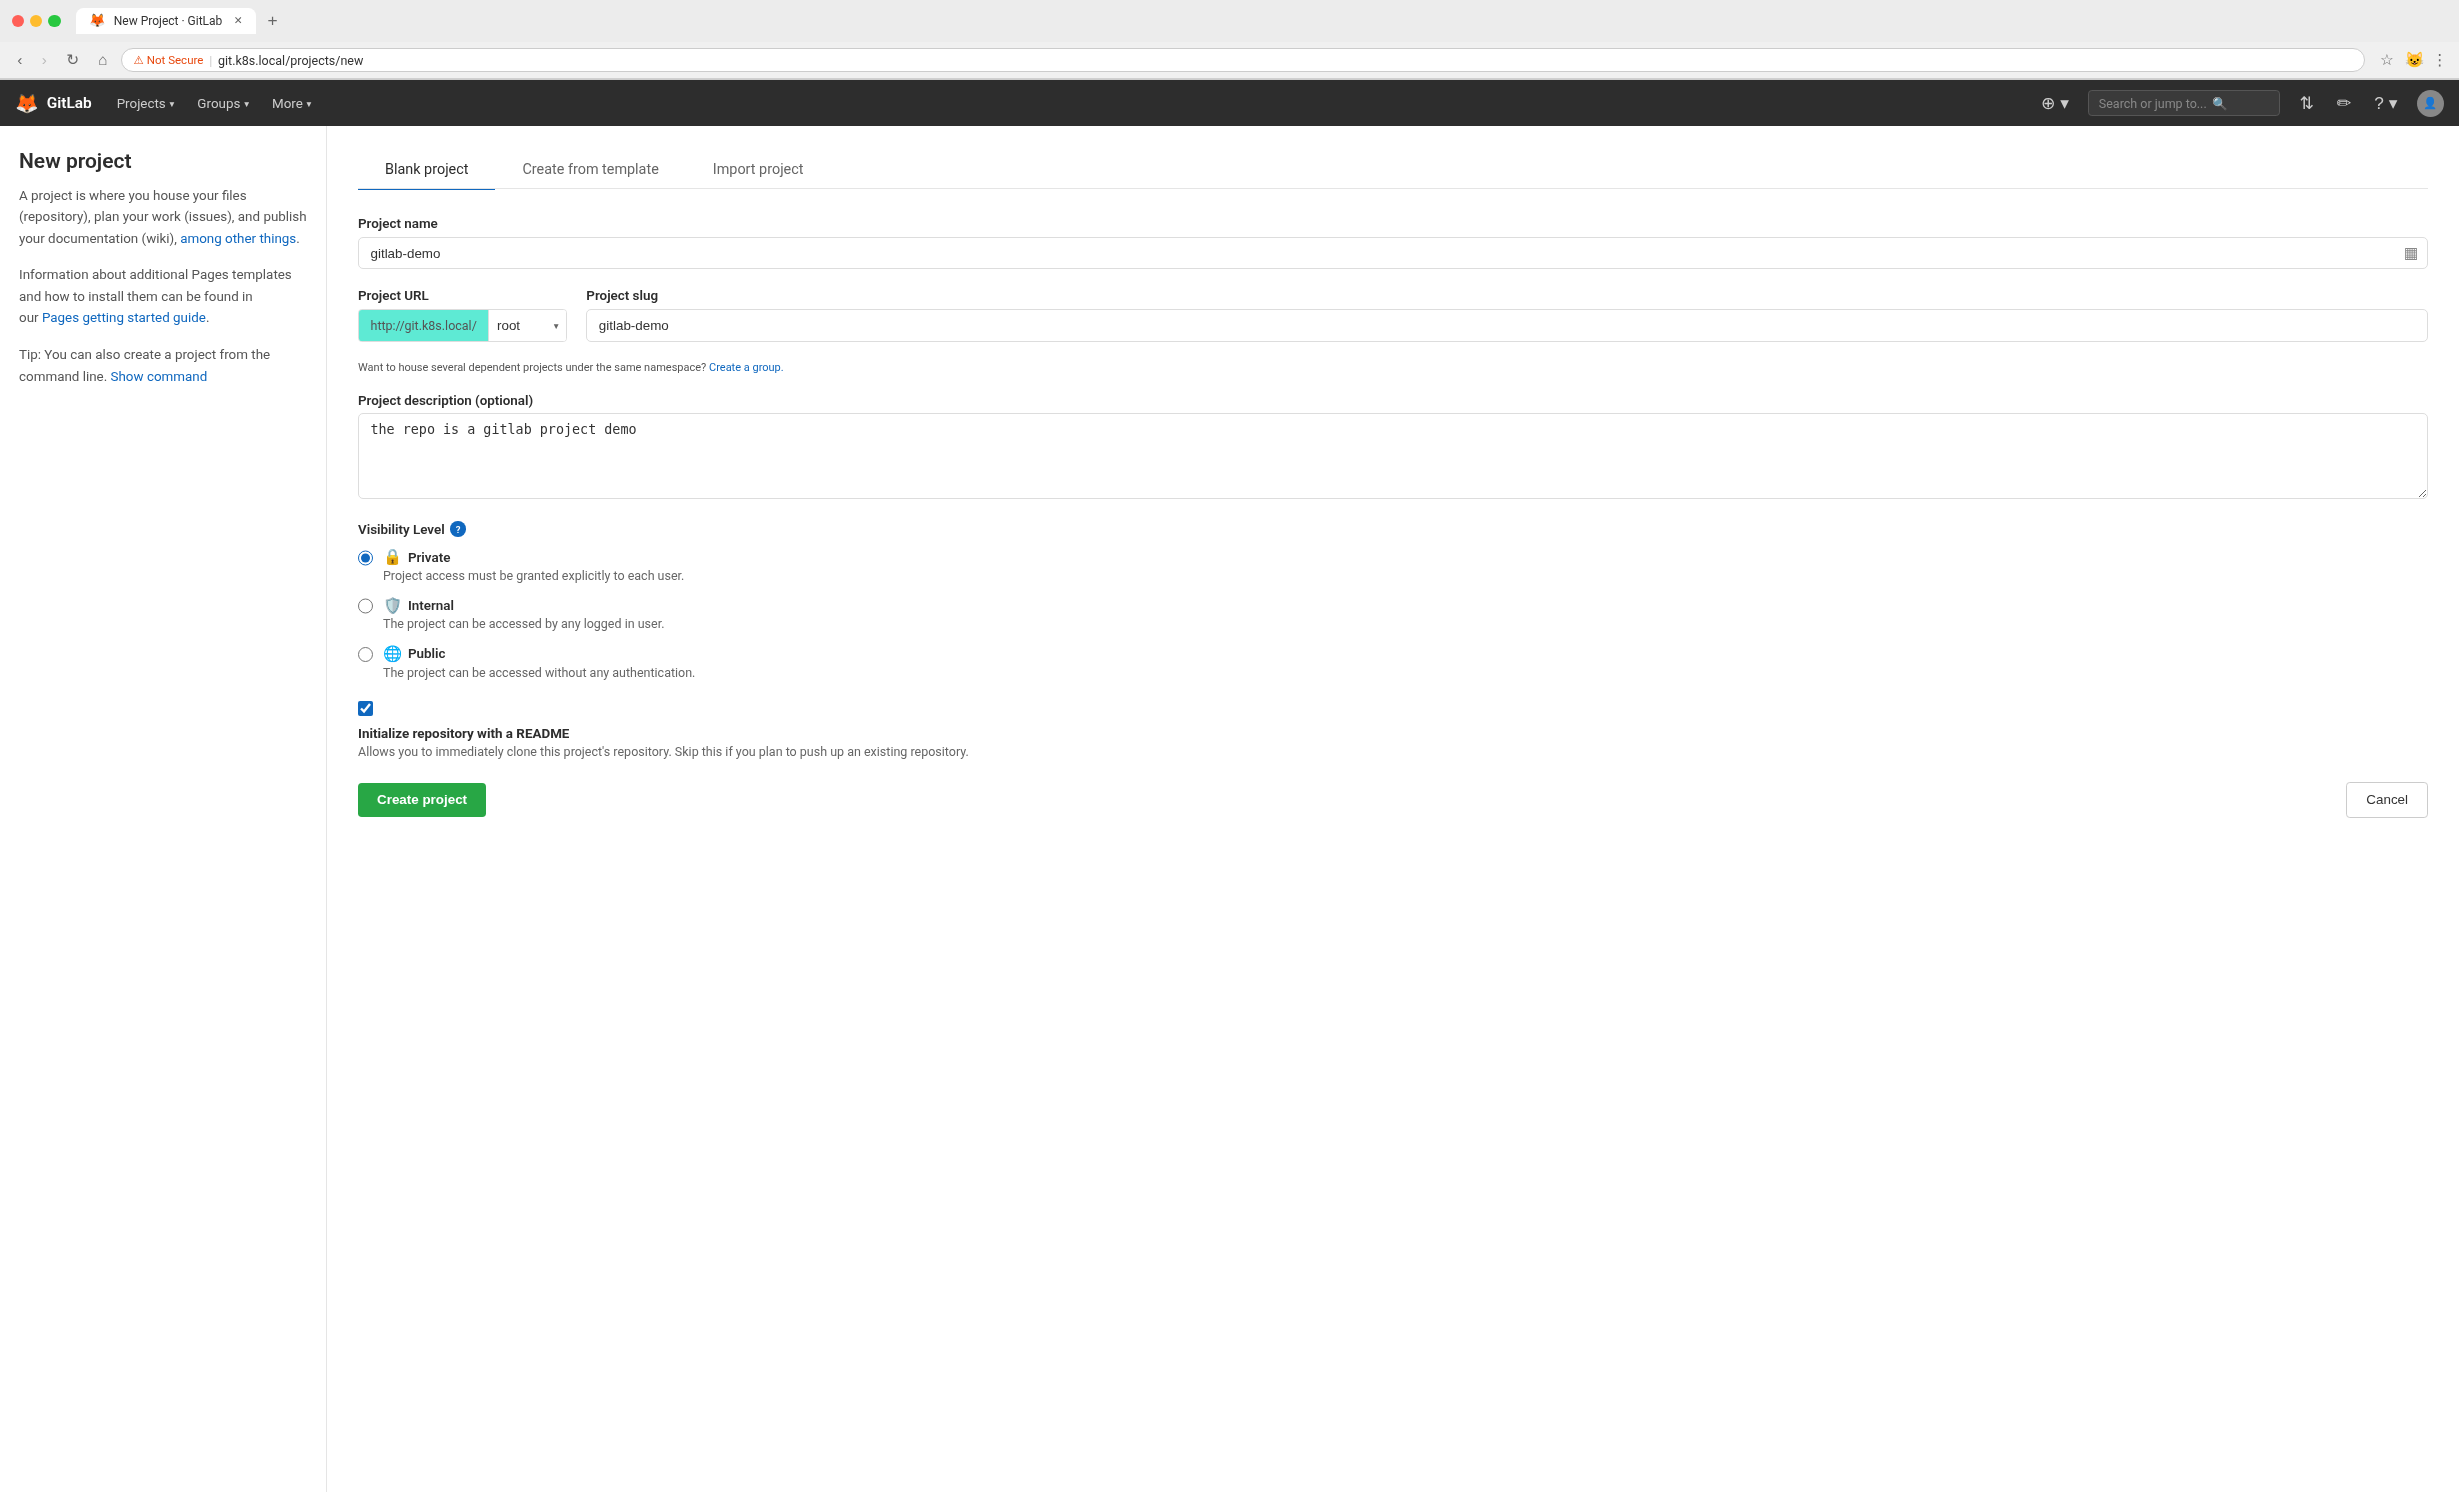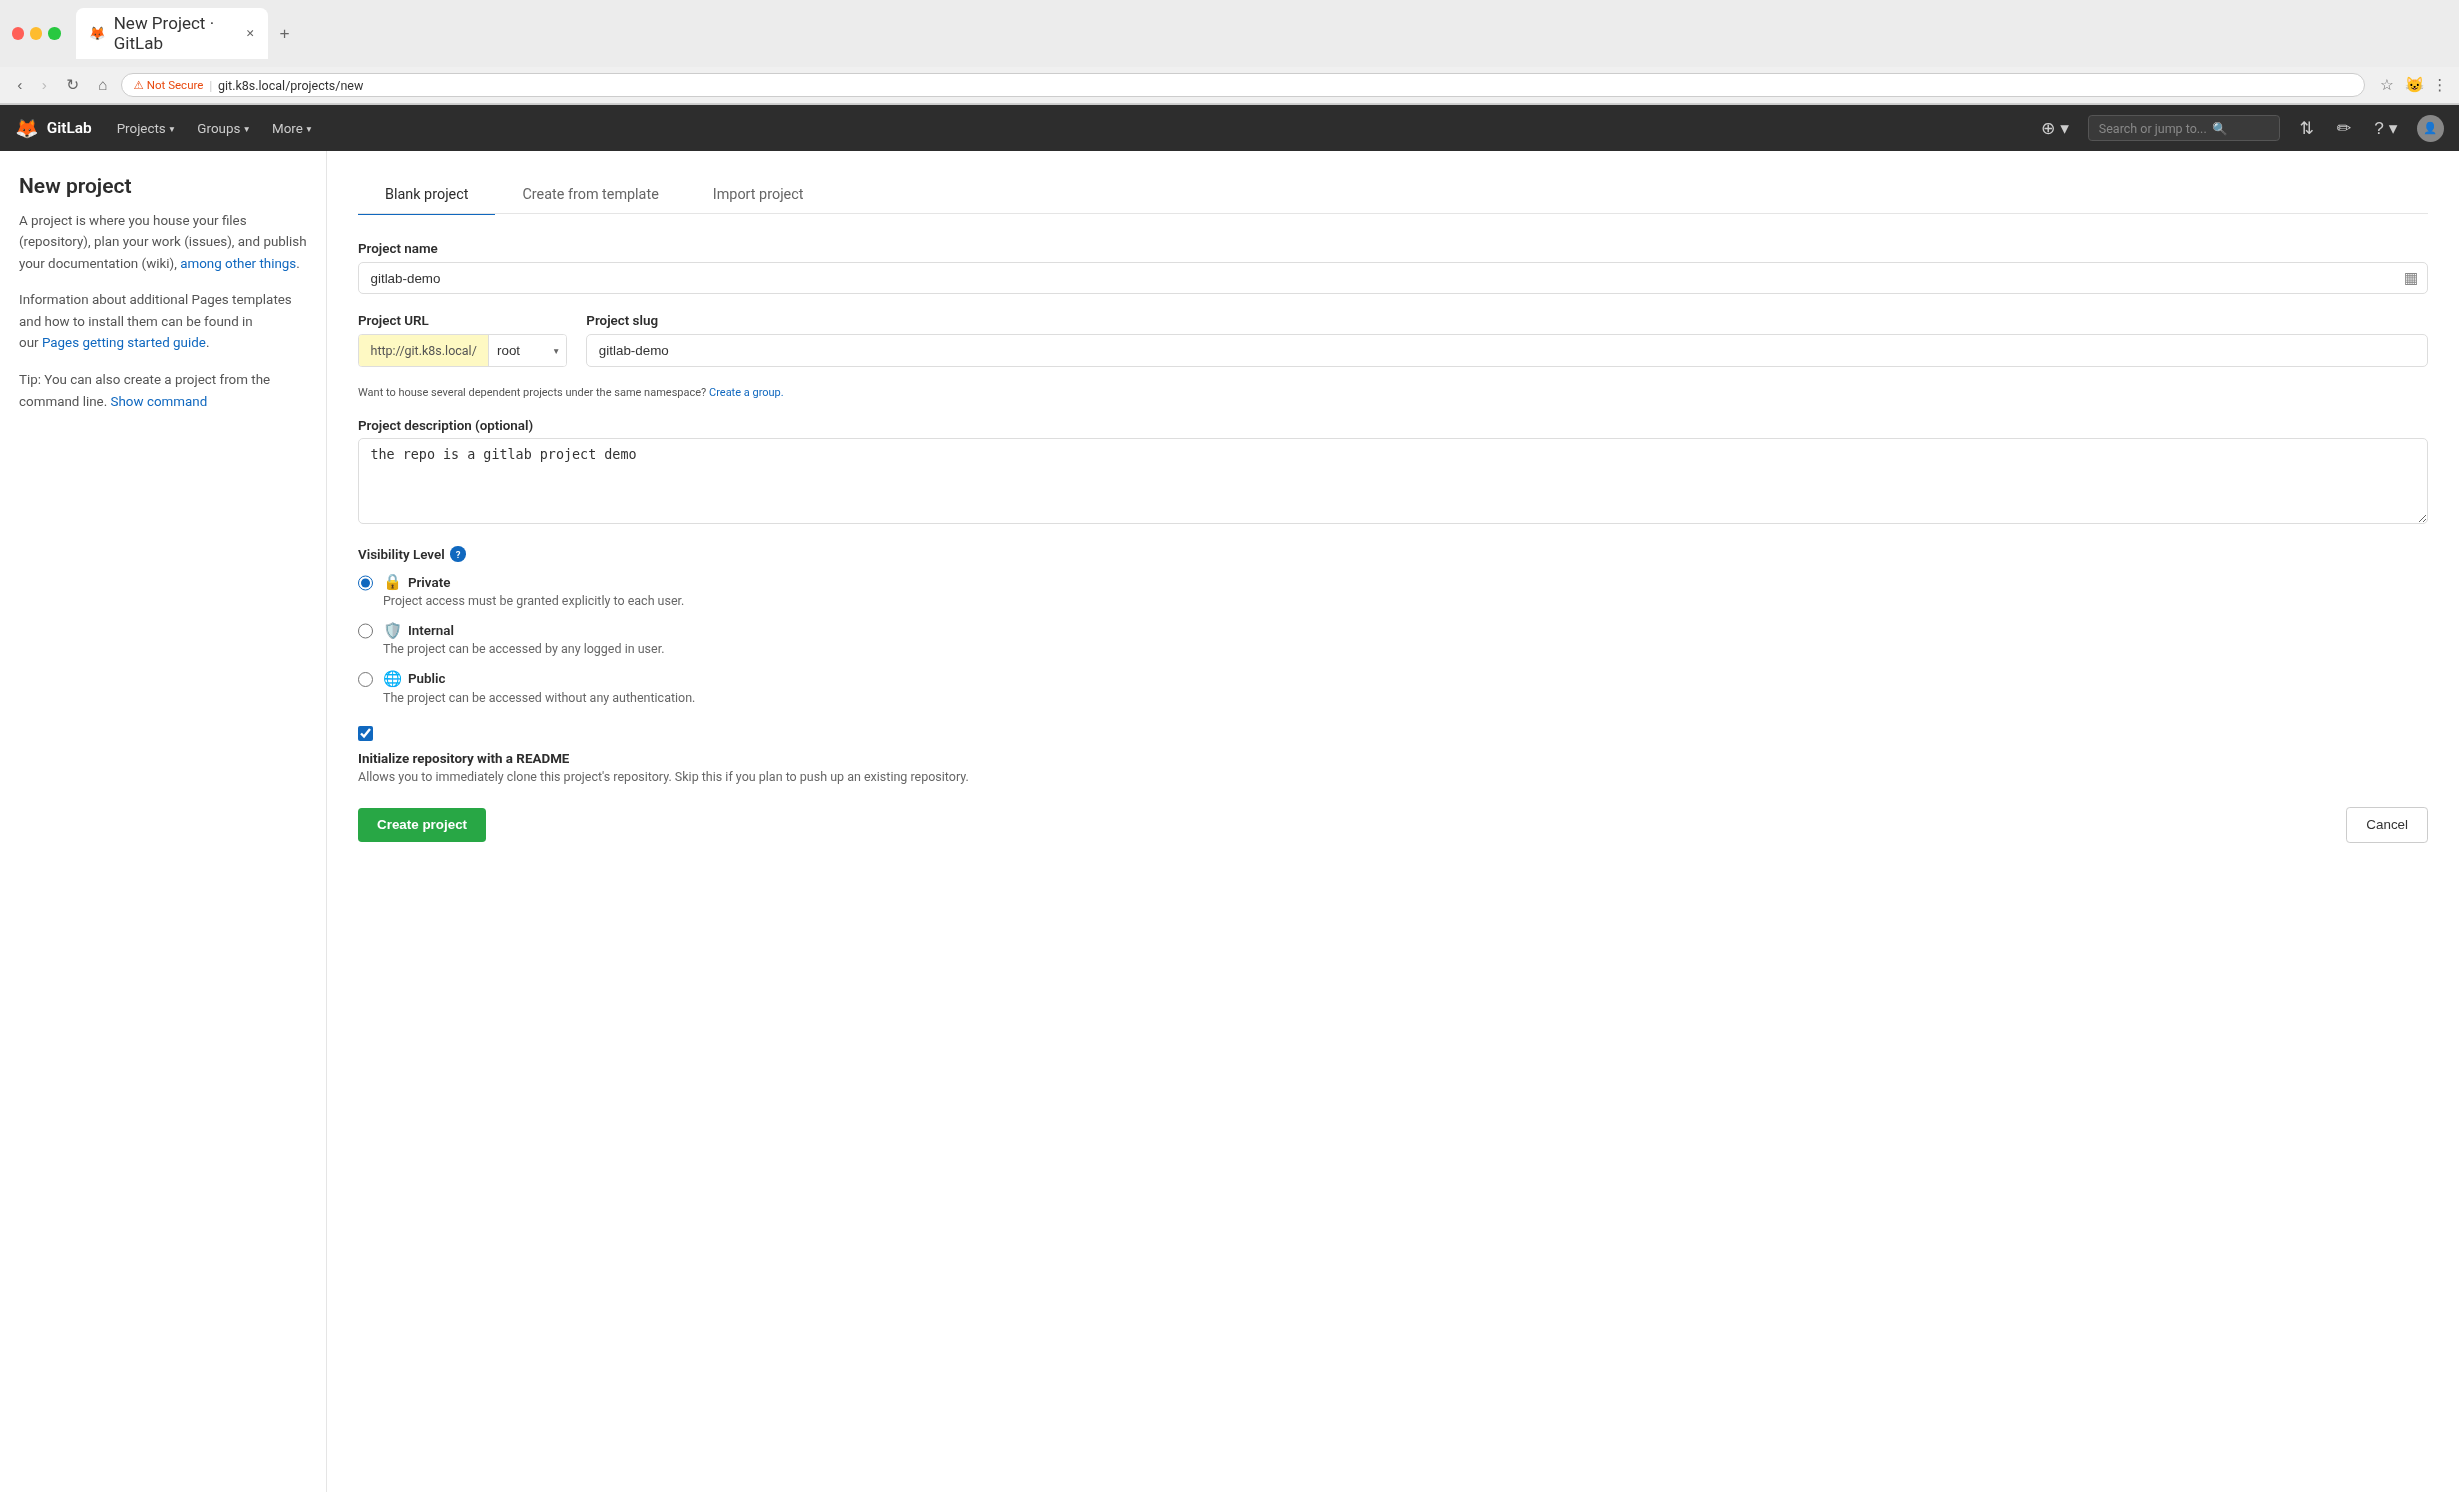--- a/index.html
+++ b/index.html
@@ -8,21 +8,21 @@
     
     .browser-chrome { background: #e8e8e8; border-bottom: 1px solid #ccc; }
     .browser-titlebar { display: flex; align-items: center; padding: 7.7px 11.5px; gap: 7.7px; background: #ececec; }
     .browser-dots { display: flex; gap: 5.8px; }
     .browser-dot { width: 12.5px; height: 12.5px; border-radius: 50%; }
     .dot-red { background: #ff5f57; }
     .dot-yellow { background: #febc2e; }
     .dot-green { background: #28c840; }
     .browser-tab { display: flex; align-items: center; background: #fff; border-radius: 7.7px 7.7px 0 0; padding: 5.8px 13.4px; font-size: 12.5px; gap: 7.7px; max-width: 192px; margin-left: 7.7px; }
     .tab-favicon { color: #e24329; font-size: 13.4px; }
-    .tab-title { font-size: 17px; color: #333; }
+    .tab-title { font-size: 12px; color: #333; }
     .tab-close { color: #666; font-size: 10.6px; cursor: pointer; margin-left: 3.8px; }
     .new-tab-btn { background: none; border: none; font-size: 17.3px; color: #666; cursor: pointer; margin-left: 3.8px; }
 
     .browser-addressbar { display: flex; align-items: center; padding: 5.8px 11.5px; background: #f0f0f0; gap: 7.7px; border-bottom: 1px solid #d0d0d0; }
     .nav-btn { background: none; border: none; font-size: 15.4px; color: #666; cursor: pointer; padding: 1.9px 5.8px; }
     .nav-btn:disabled { color: #bbb; cursor: default; }
     .address-bar { flex: 1; display: flex; align-items: center; background: #fff; border: 1px solid #ccc; border-radius: 19px; padding: 3.8px 11.5px; font-size: 12.5px; gap: 5.8px; }
     .security-warning { color: #e8490f; font-size: 11.5px; display: flex; align-items: center; gap: 2.9px; }
     .address-separator { color: #ccc; }
     .address-text { color: #333; }
@@ -67,21 +67,21 @@
     .form-control { width: 100%; border: 1px solid #ddd; border-radius: 5px; padding: 7.7px 11.5px; font-size: 13.4px; color: #333; outline: none; }
     textarea.form-control { resize: vertical; min-height: 86px; }
     .input-with-icon { position: relative; }
     .input-icon { position: absolute; right: 9.6px; top: 50%; transform: translateY(-50%); color: #888; font-size: 15.4px; }
 
     
     .url-row { display: flex; gap: 19px; margin-bottom: 19px; align-items: flex-start; }
     .url-group { flex: 0 0 auto; }
     .slug-group { flex: 1; }
     .url-input-group { display: flex; border: 1px solid #ddd; border-radius: 3.8px; overflow: hidden; }
-    .url-prefix { background: #fef9c3; border-right: 1px solid #ddd; padding: 7.7px 11.5px; font-size: 12.5px; color: #555; white-space: nowrap; text-align: center; }
+    .url-prefix { background: #5eead4; border-right: 1px solid #ddd; padding: 7.7px 11.5px; font-size: 12.5px; color: #555; white-space: nowrap; text-align: center; }
     .url-select { border: none; background: #fff; padding: 7.7px 27px 7.7px 7.7px; font-size: 13.4px; color: #333; appearance: none; cursor: pointer; min-width: 77px; }
     .url-select-wrapper { position: relative; display: flex; align-items: center; }
     .url-select-arrow { position: absolute; right: 7.7px; pointer-events: none; color: #666; font-size: 9.6px; }
 
     .create-group-hint { font-size: 11px; color: #555; margin-bottom: 19px; }
     .create-group-hint a { color: #1068bf; text-decoration: none; }
 
     
     .section-label { font-size: 13.4px; font-weight: 600; color: #2d2d2d; margin-bottom: 11.5px; display: flex; align-items: center; gap: 5.8px; }
     .help-icon { width: 15.4px; height: 15.4px; border-radius: 50%; background: #1068bf; color: #fff; font-size: 9.6px; display: inline-flex; align-items: center; justify-content: center; cursor: pointer; }

